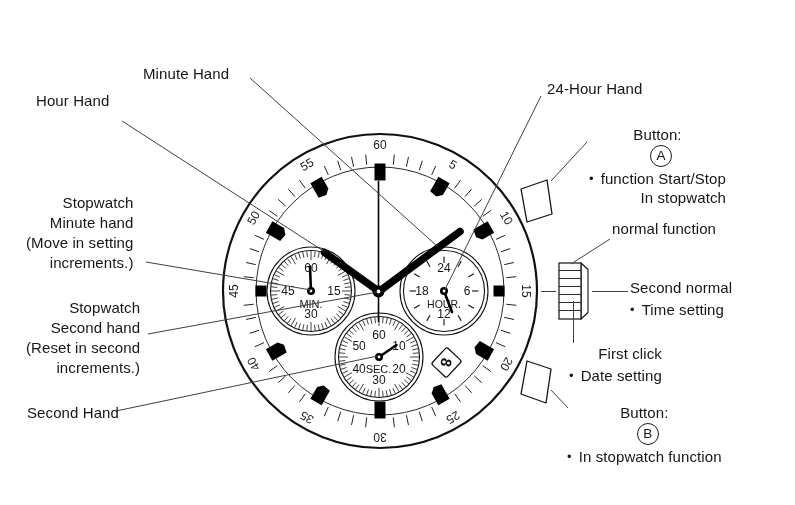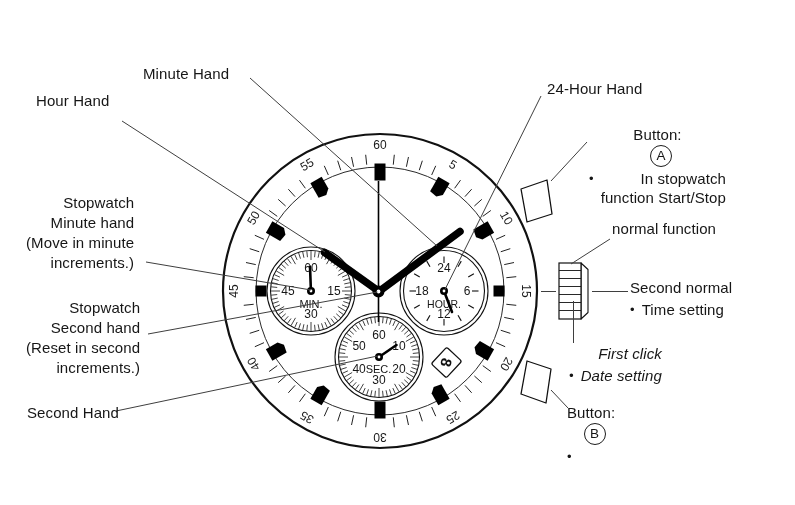--- a/index.html
+++ b/index.html
@@ -346,21 +346,21 @@
     </g>
   </svg>
 
   <div class="label" style="left:143px; top:64px;">Minute Hand</div>
 
   <div class="label" style="left:36px; top:91px;">Hour Hand</div>
 
   <div class="label" style="left:26px; top:193px;">
     <span class="line">Stopwatch</span>
     <span class="line">Minute hand</span>
-    <span class="line">(Move in minute</span>
+    <span class="line">(Move in setting</span>
     <span class="line">increments.)</span>
   </div>
 
   <div class="label" style="left:26px; top:298px;">
     <span class="line">Stopwatch</span>
     <span class="line">Second hand</span>
     <span class="line">(Reset in second</span>
     <span class="line">increments.)</span>
   </div>
 
@@ -369,51 +369,52 @@
   <div class="label" style="left:547px; top:79px;">24-Hour Hand</div>
 
   <div class="label" style="left:589px; top:125px;">
     <div class="title-row">
       <span>Button:</span>
       <span class="circle-letter">A</span>
     </div>
     <div class="bullet-row">
       <span class="bullet">•</span>
       <span>
+        <span class="line sub-line">function Start/Stop</span>
         <span class="line sub-line">In stopwatch</span>
-        <span class="line sub-line">function Start/Stop</span>
       </span>
     </div>
   </div>
 
   <div class="label" style="left:612px; top:219px;">
     <span class="line">normal function</span>
   </div>
 
   <div class="label" style="left:630px; top:278px;">
     <span class="line">Second normal</span>
     <span class="bullet-row">
       <span class="bullet">•</span>
       <span class="sub-line">Time setting</span>
     </span>
   </div>
 
-  <div class="label" style="left:569px; top:344px;font-style:italic;">
+  <div class="label" style="left:569px; top:344px;">
     <span class="line">First click</span>
     <span class="bullet-row">
       <span class="bullet">•</span>
       <span class="sub-line">Date setting</span>
     </span>
   </div>
 
   <div class="label" style="left:567px; top:403px;">
     <div class="title-row">
       <span>Button:</span>
       <span class="circle-letter">B</span>
     </div>
     <div class="bullet-row">
       <span class="bullet">•</span>
       <span>
+        <span class="line sub-line">In stopwatch function</span>
       </span>
     </div>
   </div>
 
 </div>
 
 </body></html>

